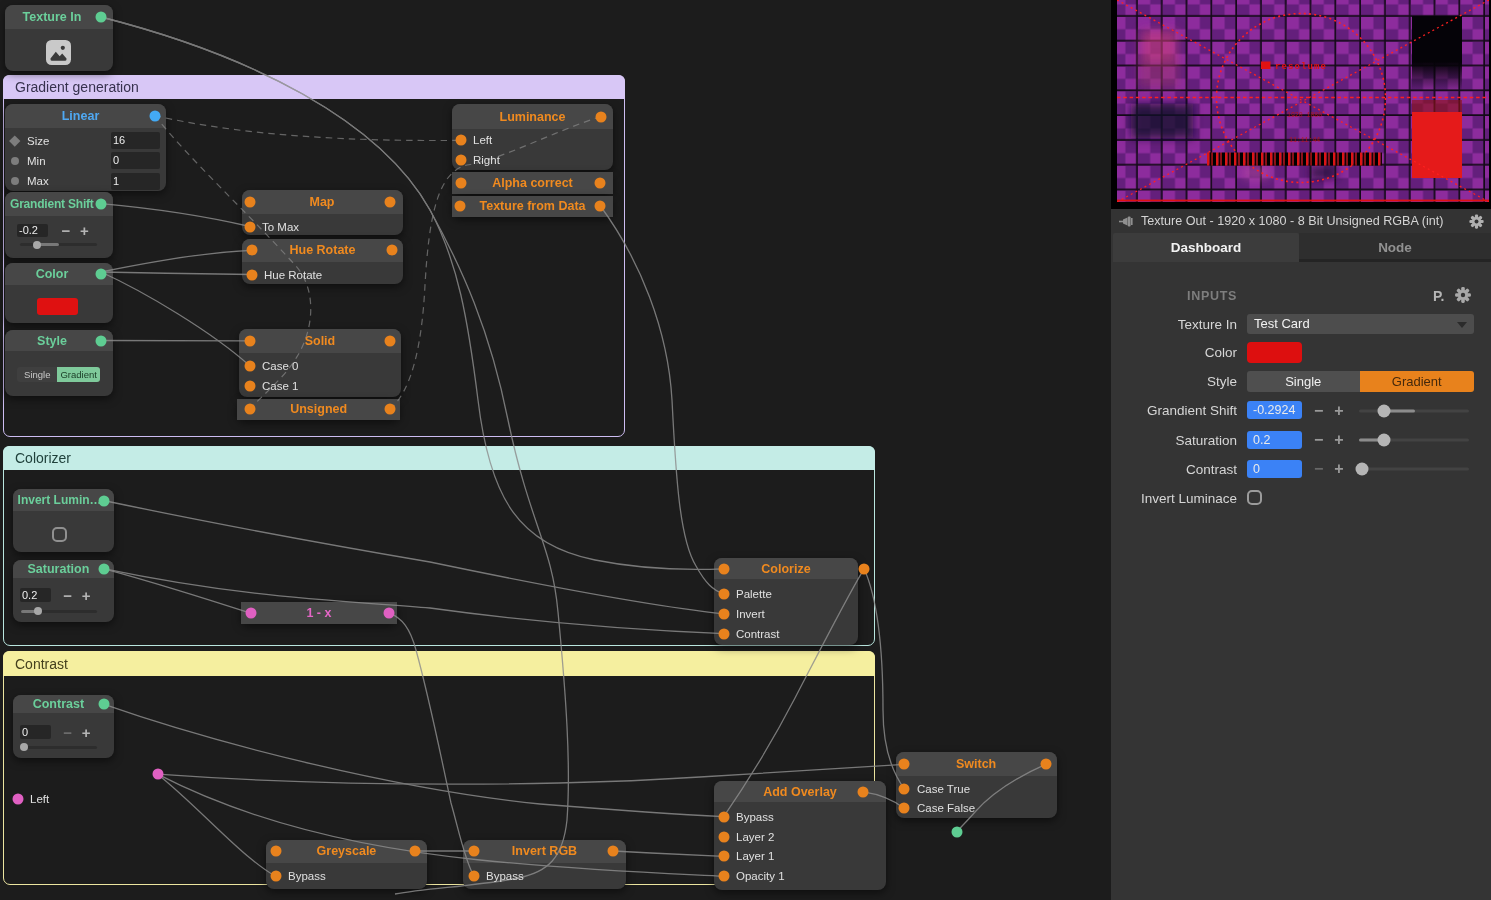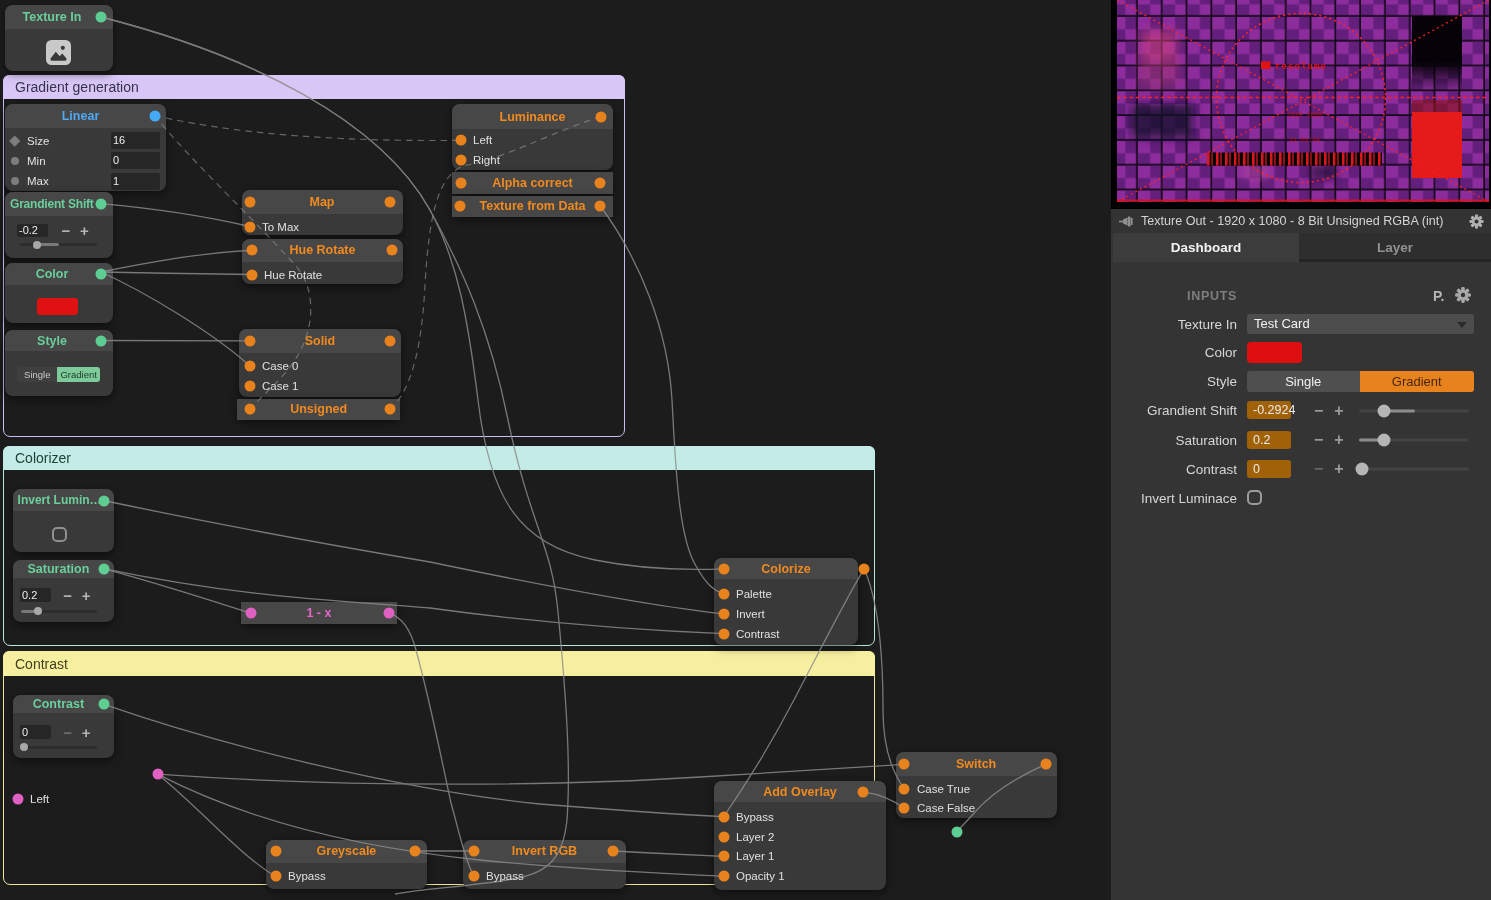--- a/index.html
+++ b/index.html
@@ -19,21 +19,21 @@
 .mp{position:absolute;color:#b5b5b5;font-size:15px;font-weight:bold;transform:translate(-50%,-50%);z-index:6}
 .strack{position:absolute;height:3px;background:#2d2d2d;border-radius:2px;z-index:6}
 .sfill{position:absolute;height:3px;background:#787878;border-radius:2px;z-index:7}
 .shandle{position:absolute;width:8px;height:8px;border-radius:50%;background:#a8a8a8;transform:translate(-50%,-50%);z-index:8}
 #panel{position:absolute;left:1111px;top:0;width:380px;height:900px;background:#343434}
 #preview{position:absolute;left:0;top:0;width:380px;height:209px;background:#000}
 #texbar{position:absolute;left:0;top:209px;width:380px;height:24px;background:#333;color:#d4d4d4;font-size:12.6px;display:flex;align-items:center}
 #tabs{position:absolute;left:0;top:233px;width:380px;height:29px}
 .tab{position:absolute;top:0;height:29px;display:flex;align-items:center;justify-content:center;font-weight:bold;font-size:13.5px}
 .plabel{position:absolute;color:#d6d6d6;font-size:13.5px;text-align:right;transform:translateY(-50%);width:130px;left:1106px}
-.pin{position:absolute;background:#a16207;border-radius:3px;color:#eaeaea;font-size:12.5px;line-height:18px;padding-left:6px;width:44px;height:18px;left:136px;transform:translateY(-50%)}
+.pin{position:absolute;background:#3b82f6;border-radius:3px;color:#eaeaea;font-size:12.5px;line-height:18px;padding-left:6px;width:55px;height:18px;left:136px;transform:translateY(-50%)}
 .pmp{position:absolute;color:#9a9a9a;font-size:16px;font-weight:bold;transform:translate(-50%,-50%)}
 .ptrack{position:absolute;height:3px;background:#434343;border-radius:2px;left:248px;width:110px;transform:translateY(-50%)}
 .pfill{position:absolute;height:3px;background:#8c8c8c;border-radius:2px;transform:translateY(-50%)}
 .phandle{position:absolute;width:13px;height:13px;border-radius:50%;background:#b5b5b5;transform:translate(-50%,-50%)}
 </style></head>
 <body>
 <div id="app">
 <div id="canvas">
 
 <div class="grp" style="left:3px;top:75px;width:622px;height:362px;border:1.5px solid #cdbdf2"></div>
@@ -310,21 +310,21 @@
             <rect x="-1.7" y="-7.6" width="3.4" height="15.2" rx="1.2" transform="rotate(45)"></rect>
             <rect x="-1.7" y="-7.6" width="3.4" height="15.2" rx="1.2" transform="rotate(90)"></rect>
             <rect x="-1.7" y="-7.6" width="3.4" height="15.2" rx="1.2" transform="rotate(135)"></rect>
             <circle r="4.8"></circle>
           </g>
           <circle r="2.1" fill="#333"></circle>
         </svg>
 </div>
 <div id="tabs">
 <div class="tab" style="left:2px;width:186px;background:#3c3c3c;color:#f2f2f2;border-radius:2px 2px 0 0">Dashboard</div>
-<div class="tab" style="left:188px;width:192px;background:#2e2e2e;color:#929292;box-shadow:inset 0 -3px 0 #242424">Layer</div>
+<div class="tab" style="left:188px;width:192px;background:#2e2e2e;color:#929292;box-shadow:inset 0 -3px 0 #242424">Node</div>
 </div>
 <div id="inputs" style="position:absolute;left:0;top:262px;width:380px;height:638px">
 <div style="position:absolute;left:76px;top:27px;color:#7e7e7e;font-weight:bold;font-size:12.5px;letter-spacing:0.7px">INPUTS</div>
 <div style="position:absolute;left:322px;top:26px;color:#b5b5b5;font-weight:bold;font-size:14px">P.</div>
 <svg style="position:absolute;left:344px;top:25px" width="16" height="16" viewBox="-8 -8 16 16">
           <g fill="#a8a8a8">
             <rect x="-1.8" y="-7.9" width="3.6" height="15.8" rx="1.3"></rect>
             <rect x="-1.8" y="-7.9" width="3.6" height="15.8" rx="1.3" transform="rotate(45)"></rect>
             <rect x="-1.8" y="-7.9" width="3.6" height="15.8" rx="1.3" transform="rotate(90)"></rect>
             <rect x="-1.8" y="-7.9" width="3.6" height="15.8" rx="1.3" transform="rotate(135)"></rect>

